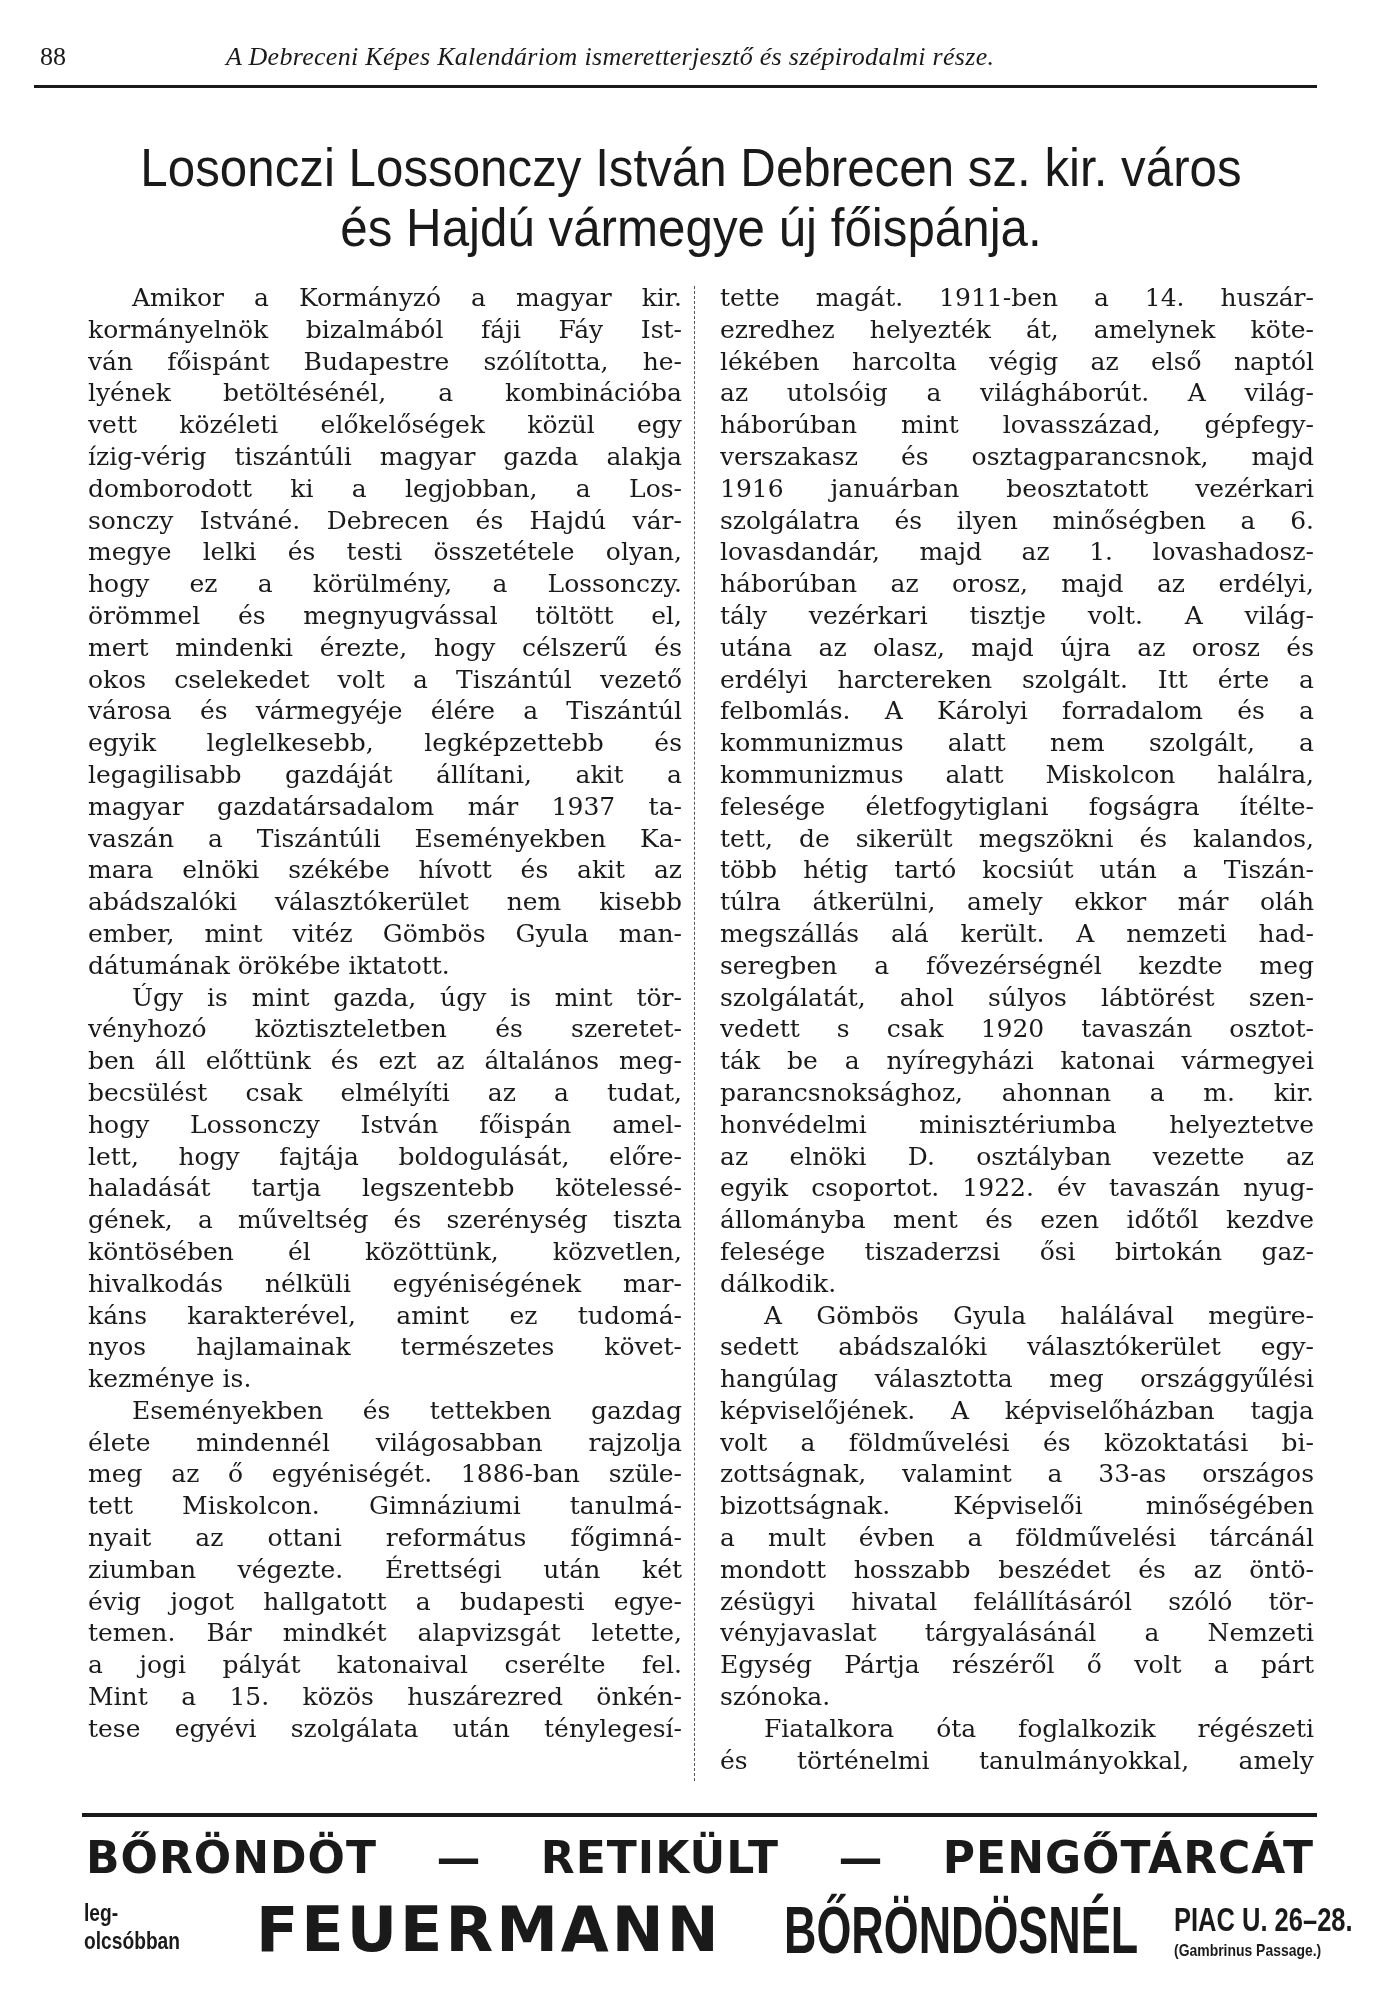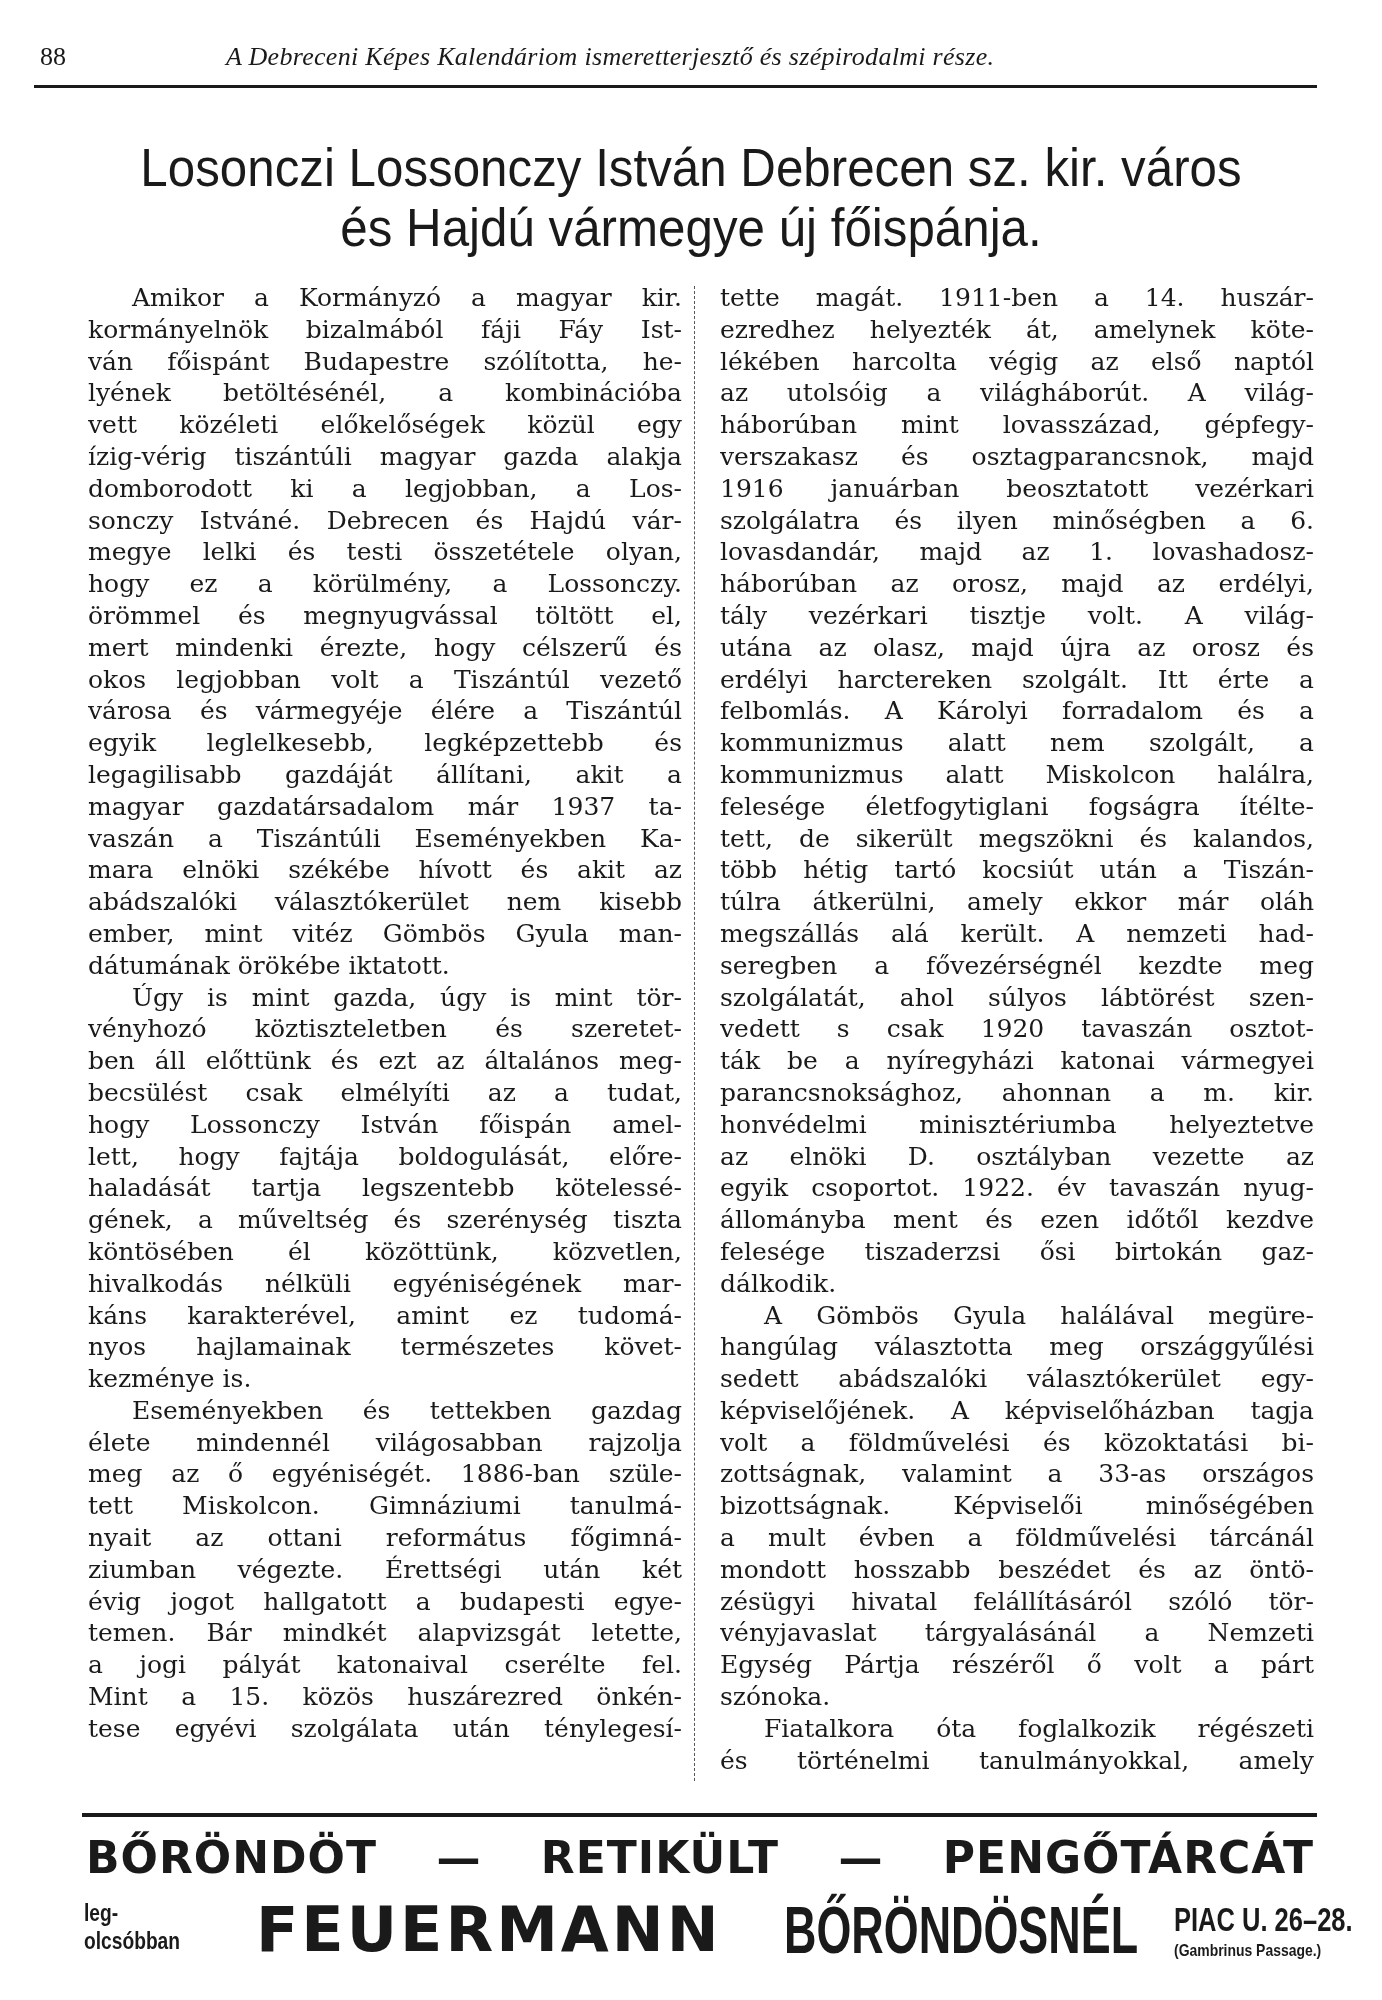--- a/index.html
+++ b/index.html
@@ -52,21 +52,21 @@
     <span class="line">ván főispánt Budapestre szólította, he-</span>
     <span class="line">lyének betöltésénél, a kombinációba</span>
     <span class="line">vett közéleti előkelőségek közül egy</span>
     <span class="line">ízig-vérig tiszántúli magyar gazda alakja</span>
     <span class="line">domborodott ki a legjobban, a Los-</span>
     <span class="line">sonczy Istváné. Debrecen és Hajdú vár-</span>
     <span class="line">megye lelki és testi összetétele olyan,</span>
     <span class="line">hogy ez a körülmény, a Lossonczy.</span>
     <span class="line">örömmel és megnyugvással töltött el,</span>
     <span class="line">mert mindenki érezte, hogy célszerű és</span>
-    <span class="line">okos legjobban volt a Tiszántúl vezető</span>
+    <span class="line">okos cselekedet volt a Tiszántúl vezető</span>
     <span class="line">városa és vármegyéje élére a Tiszántúl</span>
     <span class="line">egyik leglelkesebb, legképzettebb és</span>
     <span class="line">legagilisabb gazdáját állítani, akit a</span>
     <span class="line">magyar gazdatársadalom már 1937 ta-</span>
     <span class="line">vaszán a Tiszántúli Eseményekben Ka-</span>
     <span class="line">mara elnöki székébe hívott és akit az</span>
     <span class="line">abádszalóki választókerület nem kisebb</span>
     <span class="line">ember, mint vitéz Gömbös Gyula man-</span>
     <span class="line last">dátumának örökébe iktatott.</span>
     <span class="line indent">Úgy is mint gazda, úgy is mint tör-</span>
@@ -122,22 +122,22 @@
     <span class="line">vedett s csak 1920 tavaszán osztot-</span>
     <span class="line">ták be a nyíregyházi katonai vármegyei</span>
     <span class="line">parancsnoksághoz, ahonnan a m. kir.</span>
     <span class="line">honvédelmi minisztériumba helyeztetve</span>
     <span class="line">az elnöki D. osztályban vezette az</span>
     <span class="line">egyik csoportot. 1922. év tavaszán nyug-</span>
     <span class="line">állományba ment és ezen időtől kezdve</span>
     <span class="line">felesége tiszaderzsi ősi birtokán gaz-</span>
     <span class="line last">dálkodik.</span>
     <span class="line indent">A Gömbös Gyula halálával megüre-</span>
+    <span class="line">sedett abádszalóki választókerület egy-</span>
     <span class="line">hangúlag választotta meg országgyűlési</span>
-    <span class="line">sedett abádszalóki választókerület egy-</span>
     <span class="line">képviselőjének. A képviselőházban tagja</span>
     <span class="line">volt a földművelési és közoktatási bi-</span>
     <span class="line">zottságnak, valamint a 33-as országos</span>
     <span class="line">bizottságnak. Képviselői minőségében</span>
     <span class="line">a mult évben a földművelési tárcánál</span>
     <span class="line">mondott hosszabb beszédet és az öntö-</span>
     <span class="line">zésügyi hivatal felállításáról szóló tör-</span>
     <span class="line">vényjavaslat tárgyalásánál a Nemzeti</span>
     <span class="line">Egység Pártja részéről ő volt a párt</span>
     <span class="line last">szónoka.</span>

